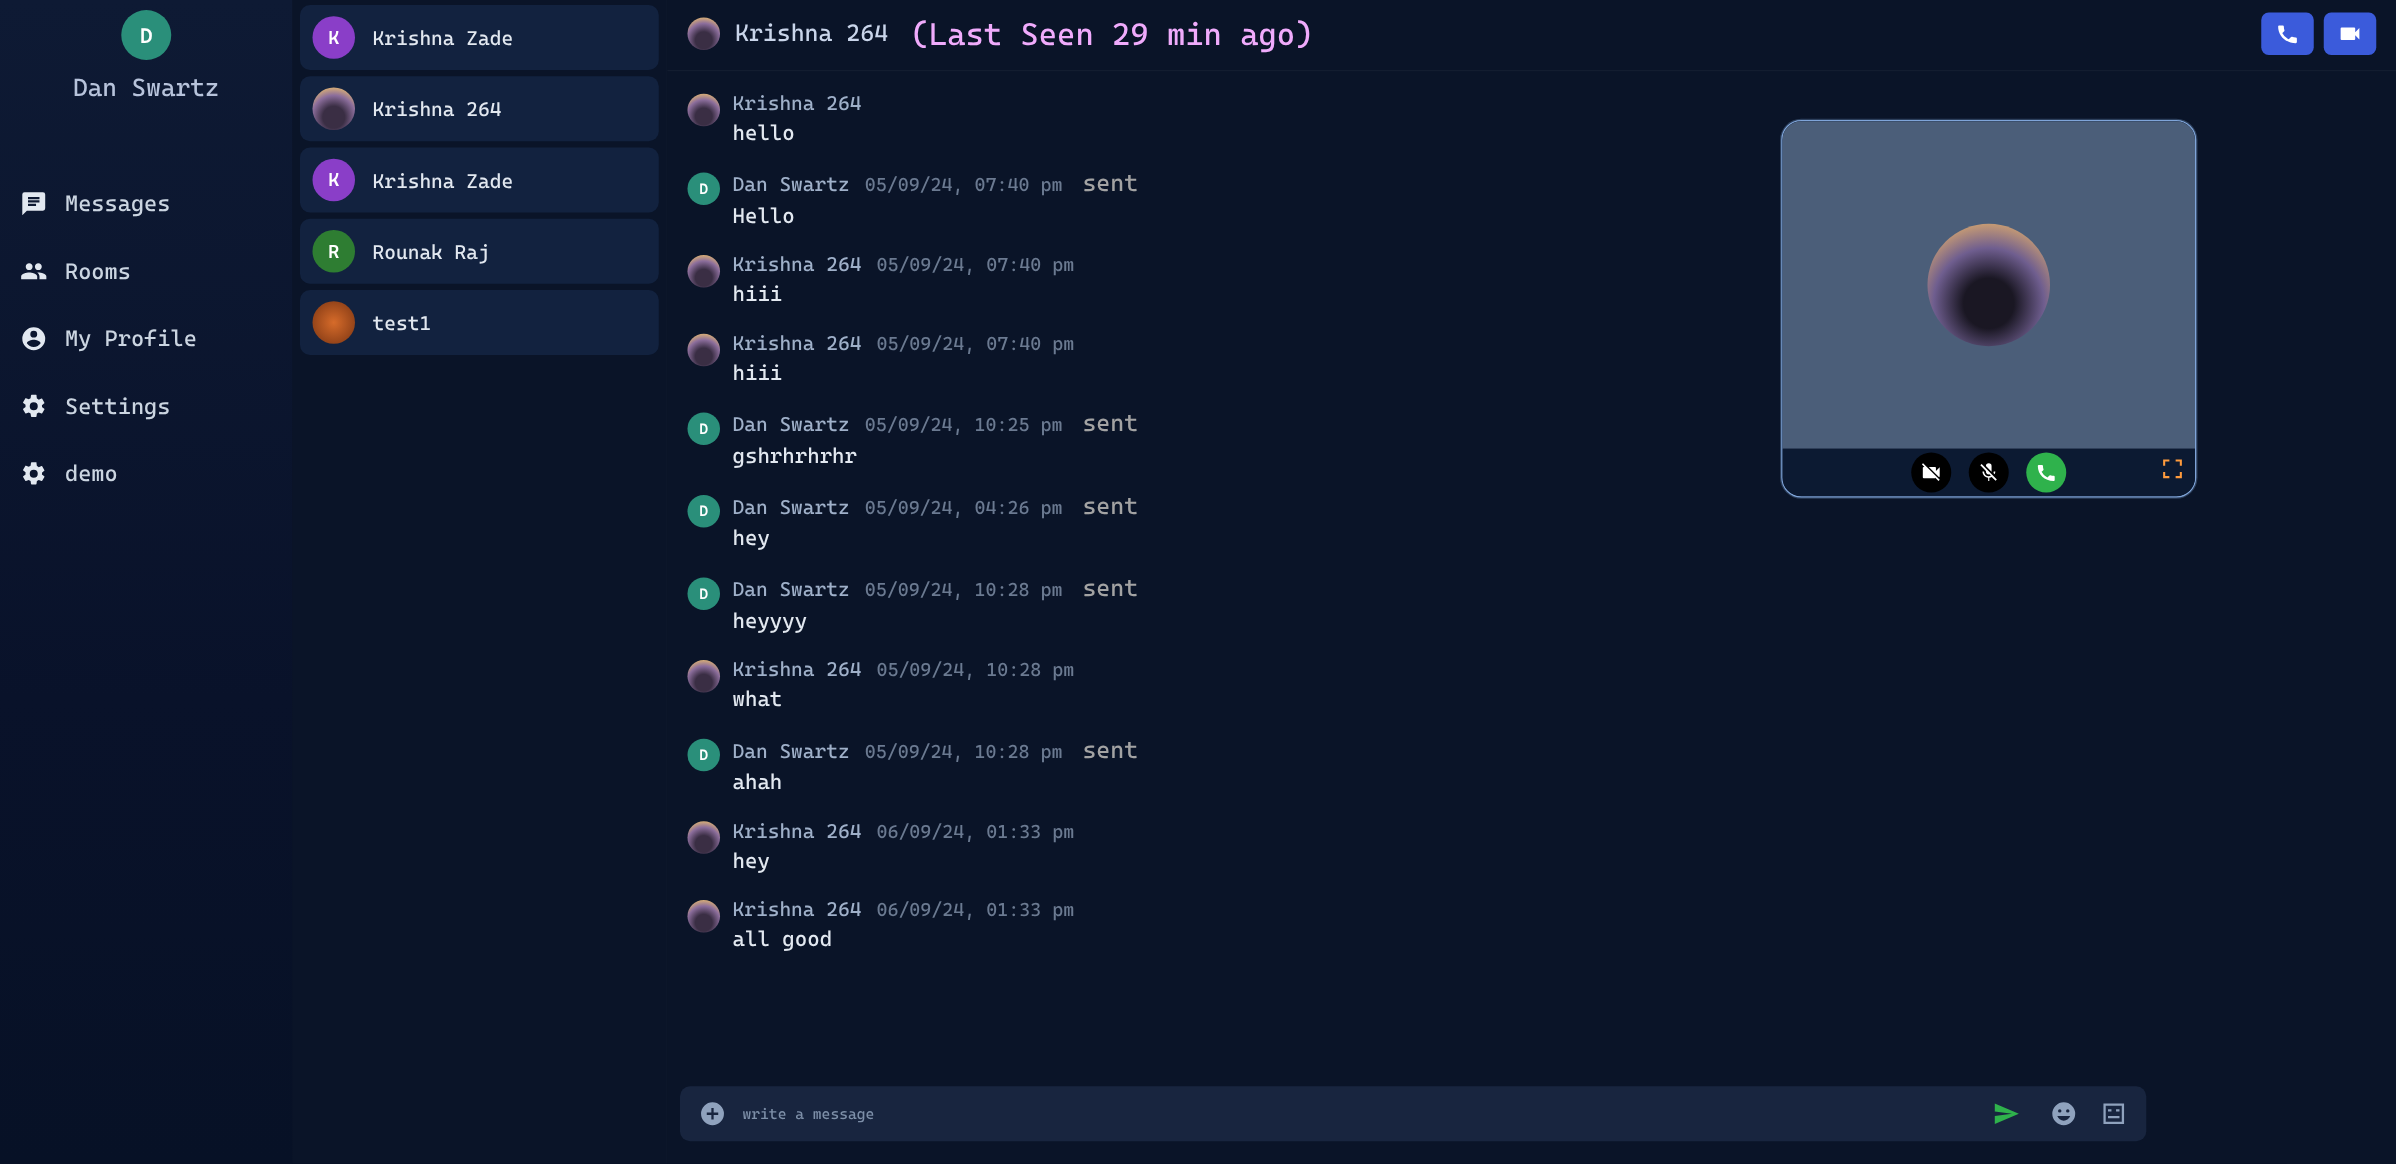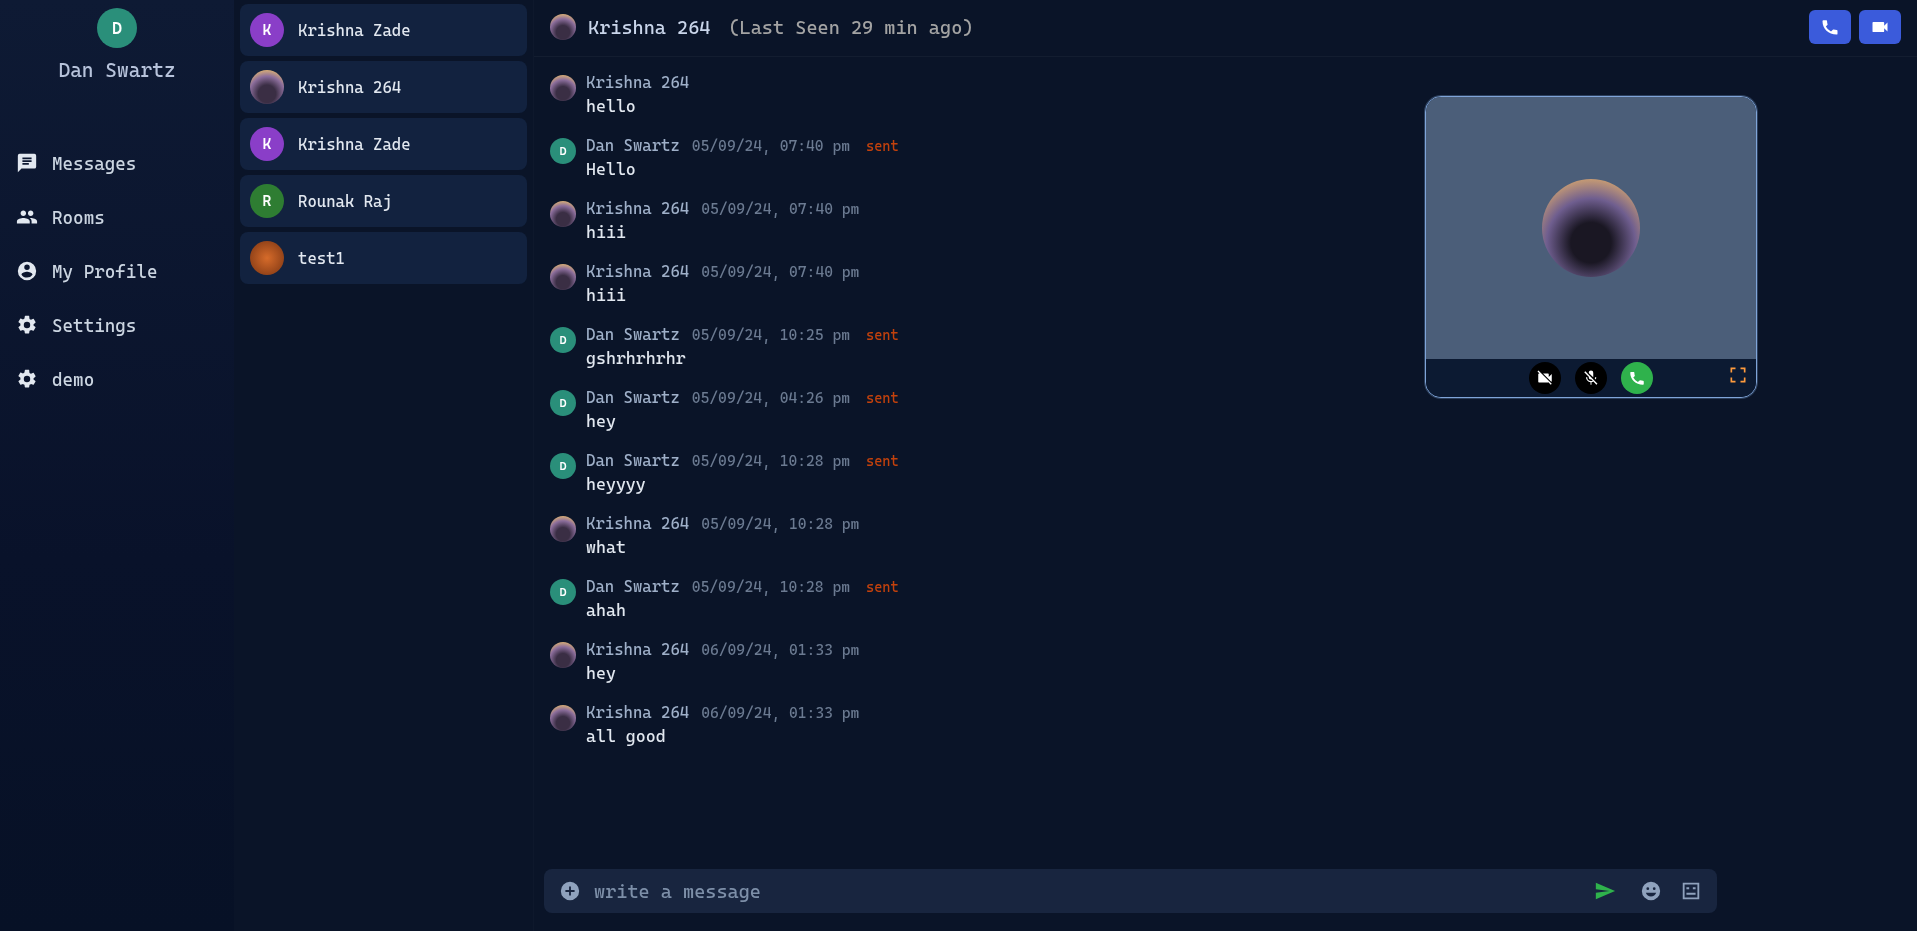--- a/index.html
+++ b/index.html
@@ -105,22 +105,22 @@
     align-items: center;
     gap: 12px;
     padding: 10px 16px 12px 16px;
     border-bottom: 1px solid rgba(255,255,255,0.04);
   }
   .chat-header .title {
     font-size: 19px;
     color: #c9d5ea;
   }
   .chat-header .last-seen {
-    font-size: 19px;
-    color: #a3a3a3;
+    font-size: 25px;
+    color: #f0abfc;
     margin-left: 6px;
   }
   .header-actions {
     margin-left: auto;
     display: flex;
     gap: 8px;
   }
   .hbtn {
     width: 42px; height: 34px;
     background: #3b5bdb;
@@ -140,21 +140,21 @@
   .msg {
     display: flex;
     gap: 10px;
     padding: 8px 0 12px 0;
   }
   .msg .avatar { width: 26px; height: 26px; font-size: 12px; margin-top: 2px; }
   .msg-body { display: flex; flex-direction: column; gap: 4px; }
   .msg-meta { display: flex; align-items: baseline; gap: 12px; }
   .msg-sender { color: #9fb0c9; font-size: 16px; }
   .msg-time   { color: #6b7a91; font-size: 15px; }
-  .msg-status { color: #c2410c; font-size: 14px; margin-left: 4px; }
+  .msg-status { color: #a3a3a3; font-size: 19px; margin-left: 4px; }
   .msg-text   { color: #e2e8f0; font-size: 17px; }
 
   
   .composer-wrap {
     padding: 10px 200px 18px 10px;
   }
   .composer {
     background: #18253f;
     border-radius: 8px;
     display: flex;
@@ -167,21 +167,21 @@
     display: inline-flex; align-items:center; justify-content:center;
     cursor: pointer;
   }
   .composer .icon-btn svg { width: 22px; height: 22px; fill: #8fa2bd; }
   .composer input {
     flex: 1;
     background: transparent;
     border: none;
     outline: none;
     color: #cbd5e1;
-    font-size: 19px;
+    font-size: 12px;
     font-family: inherit;
   }
   .composer input::placeholder { color: #7d8fa8; }
   .composer .send svg { fill: #2fb24c; }
   .composer .right-icons {
     display: flex;
     gap: 12px;
     margin-left: 8px;
   }
 

